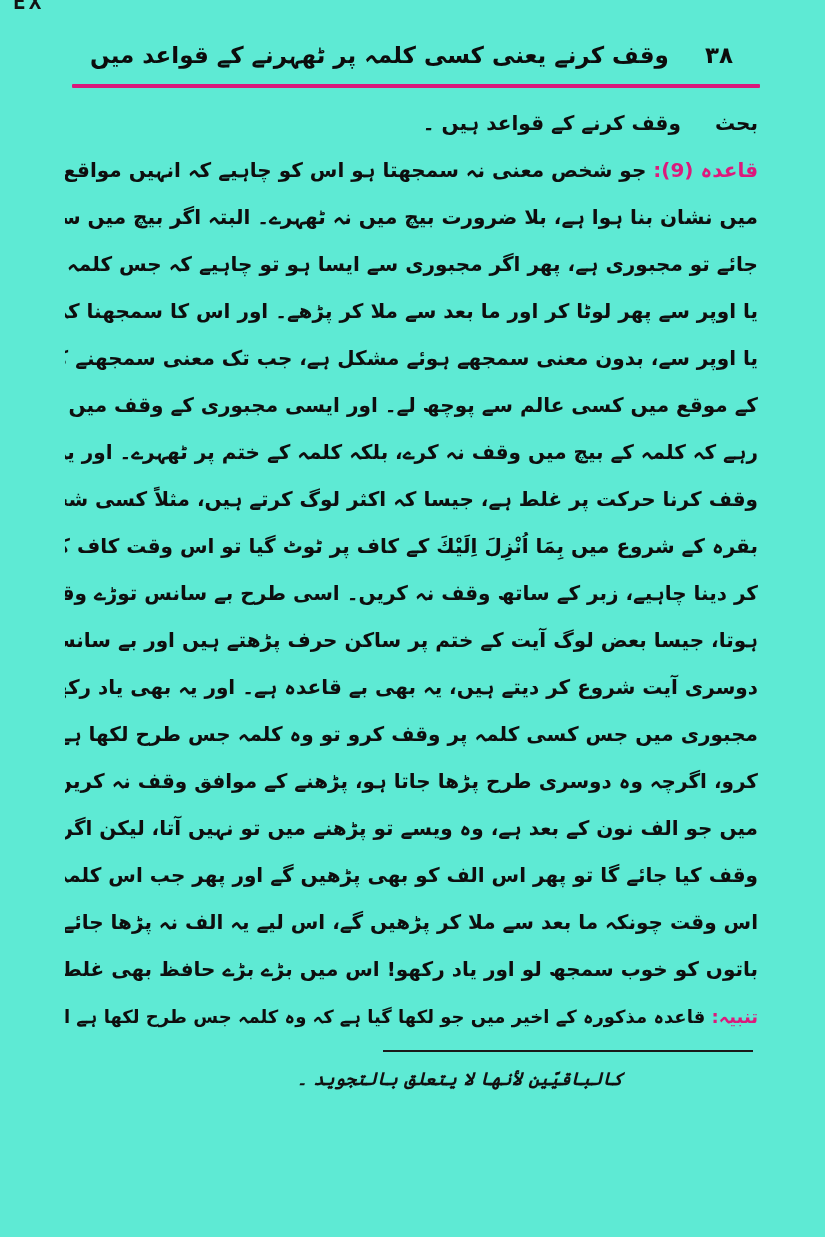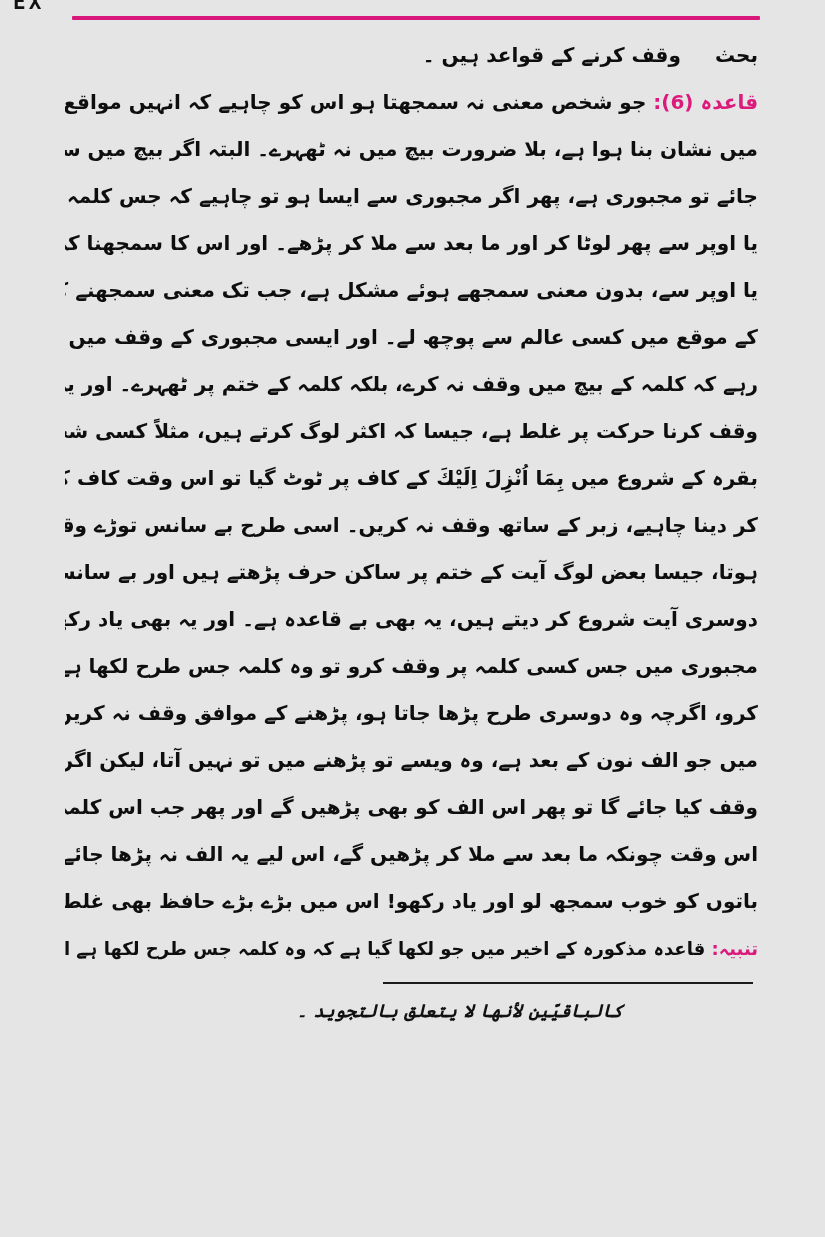--- a/index.html
+++ b/index.html
@@ -3,21 +3,21 @@
 <meta charset="utf-8">
 <style>
   * { margin: 0; padding: 0; box-sizing: border-box; }
   html, body { background: #ffffff; }
   body { font-family: "DejaVu Sans", sans-serif; color: #0e0e0e; }
   .page {
     position: relative;
     width: 825px;
     height: 1237px;
     margin: 0 auto;
-    background: #e5e5e5;
+    background: #5eead4;
     overflow: hidden;
     direction: rtl;
   }
   
   .artifact {
     position: absolute;
     top: -10px;
     left: 13px;
     direction: ltr;
     font-family: "DejaVu Sans Mono", monospace;
@@ -97,31 +97,35 @@
     font-style: italic;
   }
 </style>
 </head>
 <body>
 
 <div class="page">
 
   <div class="artifact">EX</div>
 
+  <div class="header">
+    <div class="title">وقف کرنے یعنی کسی کلمہ پر ٹھہرنے کے قواعد میں</div>
+    <div class="pageno">۳۸</div>
+  </div>
 
   <div class="rule"></div>
 
   <div class="bodytext">
 
     <div class="line natural">
       <span>بحث</span><span class="gap"></span><span>وقف کرنے کے قواعد ہیں ۔</span>
     </div>
 
     <div class="line">
-      <span class="pink">قاعدہ (6):</span> <span>جو شخص معنی نہ سمجھتا ہو اس کو چاہیے کہ انہیں مواقع پر وقف کرے جہاں قرآن کریم</span>
+      <span class="pink">قاعدہ (9):</span> <span>جو شخص معنی نہ سمجھتا ہو اس کو چاہیے کہ انہیں مواقع پر وقف کرے جہاں قرآن کریم</span>
     </div>
 
     <div class="line">میں نشان بنا ہوا ہے، بلا ضرورت بیچ میں نہ ٹھہرے۔ البتہ اگر بیچ میں سانس ٹوٹ</div>
     <div class="line">جائے تو مجبوری ہے، پھر اگر مجبوری سے ایسا ہو تو چاہیے کہ جس کلمہ پر ٹھہر گیا تھا اس سے</div>
     <div class="line">یا اوپر سے پھر لوٹا کر اور ما بعد سے ملا کر پڑھے۔ اور اس کا سمجھنا کہ اسی کلمہ سے پڑھوں</div>
     <div class="line">یا اوپر سے، بدون معنی سمجھے ہوئے مشکل ہے، جب تک معنی سمجھنے کی لیاقت نہ ہو شبہ</div>
     <div class="line">کے موقع میں کسی عالم سے پوچھ لے۔ اور ایسی مجبوری کے وقف میں ایک اس کا خیال</div>
     <div class="line">رہے کہ کلمہ کے بیچ میں وقف نہ کرے، بلکہ کلمہ کے ختم پر ٹھہرے۔ اور یہ بھی جان لو کہ</div>
     <div class="line">وقف کرنا حرکت پر غلط ہے، جیسا کہ اکثر لوگ کرتے ہیں، مثلاً کسی شخص کا سانس سورۂ</div>
     <div class="line">بقرہ کے شروع میں بِمَا اُنْزِلَ اِلَيْكَ کے کاف پر ٹوٹ گیا تو اس وقت کاف کو ساکن</div>

